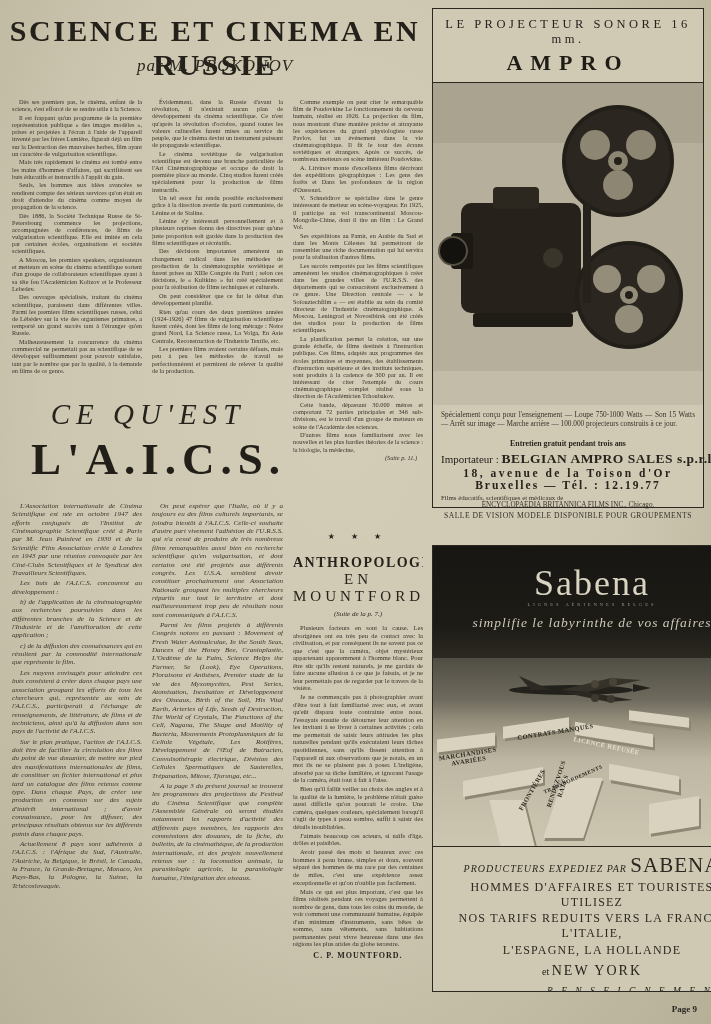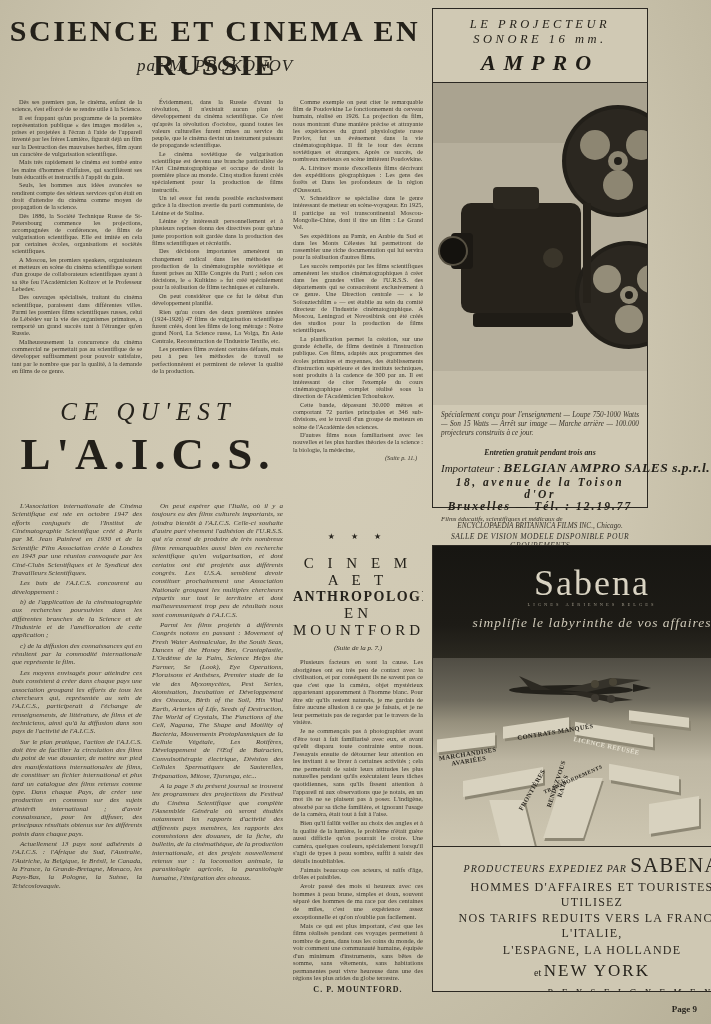--- a/index.html
+++ b/index.html
@@ -25,44 +25,44 @@
   .tinycol p {
     font-size:6.3px; line-height:1.14; text-align:justify; text-indent:7px;
     margin-bottom:1.5px; color:#38332a;
   }
   #russia-col1 { left:12px; top:98px; width:130px; height:292px; }
   #russia-col2 { left:152px; top:98px; width:131px; height:292px; }
   #russia-col3 { left:293px; top:98px; width:130px; height:384px; }
   .suite-note { font-style:italic; font-size:6.3px; text-align:right; padding-right:6px; color:#38332a; }
 
   .aics-heading { position:absolute; left:10px; top:398px; width:276px; text-align:center; }
-  .aics-h1 { font-style:italic; font-size:25px; letter-spacing:6px; color:#26231c; }
-  .aics-h2 { font-size:45px; font-weight:bold; letter-spacing:6px; color:#221f19; margin-top:2px; }
+  .aics-h1 { font-style:italic; font-size:29px; letter-spacing:6px; color:#26231c; }
+  .aics-h2 { font-size:45px; font-weight:bold; letter-spacing:6px; color:#221f19; margin-top:2px;text-align:right; }
 
   .italcol p {
     font-style:italic; font-size:7.1px; line-height:1.18; text-align:justify;
     text-indent:8px; margin-bottom:2px; color:#3a352b;
   }
   #aics-col1 { left:12px; top:502px; width:130px; height:508px; }
   #aics-col2 { left:152px; top:502px; width:131px; height:508px; }
 
   #australia { left:293px; top:532px; width:130px; height:480px; }
   .stars { text-align:center; font-size:8px; letter-spacing:7px; color:#2a2720; margin-bottom:14px; }
   .aus-h { text-align:center; color:#26231c; }
   .aus-h .l1 { font-size:15px; letter-spacing:5px; }
   .aus-h .l2 { font-size:14px; letter-spacing:1.5px; font-weight:bold; }
   .aus-h .l3 { font-size:15px; letter-spacing:4px; }
   .aus-sub { text-align:center; font-style:italic; font-size:7px; margin:5px 0 6px; }
   #australia p { font-size:6.5px; line-height:1.16; text-align:justify; text-indent:7px; margin-bottom:1.5px; color:#38332a; }
   .signature { text-align:center; font-size:8px; letter-spacing:1px; font-weight:bold; margin-top:3px; color:#2a2720; }
 
   
   .ampro {
-    position:absolute; left:432px; top:8px; width:216px; height:500px;
-    border:1.4px solid #2b2822; background:#d0c9b4;font-style:italic;
+    position:absolute; left:432px; top:8px; width:272px; height:500px;
+    border:1.4px solid #2b2822; background:#d0c9b4;
   }
   .ampro-head { padding:8px 4px 6px; text-align:center; border-bottom:1.4px solid #2b2822; }
   .ampro-h1 { font-size:12.5px; letter-spacing:3.5px; color:#26231c; }
   .ampro-h2 { font-size:22px; font-weight:bold; letter-spacing:8px; margin-top:3px; color:#1f1c16; }
   .ampro-photo { position:relative; width:100%; height:322px; background:#b6af9c; overflow:hidden; }
   .ampro-text { padding:5px 8px 0; }
   .ampro-specs { font-size:7.3px; line-height:1.25; text-align:justify; color:#38332a; }
   .ampro-warranty { text-align:center; font-size:7.8px; font-weight:bold; margin-top:11px; color:#2a2720; }
   .ampro-importer { margin-top:3px; font-size:11px; color:#26231c; white-space:nowrap; }
   .ampro-importer b { font-size:13.5px; letter-spacing:0.5px; }
@@ -107,21 +107,21 @@
   .ml5 { left:112px;top:148px; transform:rotate(-72deg); transform-origin:left top; }
   .ml6 { left:84px; top:150px; transform:rotate(-60deg); transform-origin:left top; }
   .sab-plane { position:absolute; left:58px; top:10px; }
   .sab-bottom { position:relative; padding:6px 6px 0; border-top:1.2px solid #2b2822; }
   .sab-prod { text-align:center; white-space:nowrap; color:#2b2822; }
   .sab-prod .pp { font-style:italic; font-size:10px; letter-spacing:1px; }
   .sab-prod .pb { font-size:21px; letter-spacing:1px; }
   .sab-line { font-size:12px; letter-spacing:1.2px; text-align:center; color:#2e2a23; margin-top:1.5px; }
   .sab-ny { text-align:center; margin-top:3px; color:#26231c; }
   .sab-ny .et { font-size:10px; }
-  .sab-ny .ny { font-size:17px; letter-spacing:2px; }
+  .sab-ny .ny { font-size:14px; letter-spacing:2px; }
   .sab-info { display:flex; margin-top:7px; align-items:flex-start; }
   .sab-brand2 { font-size:23px; letter-spacing:1px; color:#26231c; flex:0 0 108px; padding-top:6px; }
   .sab-info-right { flex:1; }
   .sab-rens { font-size:9.5px; letter-spacing:3px; font-style:italic; color:#26231c; }
   .sab-addr { font-size:7.6px; line-height:1.3; color:#33302a; }
   .sab-agences { font-style:italic; font-size:7.6px; color:#33302a; }
 
   .page-number { position:absolute; right:14px; top:1004px; font-size:9px; font-weight:bold; color:#2a2720; }
 </style>
 </head>
@@ -170,32 +170,31 @@
     <div class="aics-h1">CE QU'EST</div>
     <div class="aics-h2">L'A.I.C.S.</div>
   </div>
   <div id="aics-col1" class="tinycol italcol">
       <p>L'Association internationale de Cinéma Scientifique est née en octobre 1947 des efforts conjugués de l'Institut de Cinématographie Scientifique créé à Paris par M. Jean Painlevé en 1930 et de la Scientific Film Association créée à Londres en 1943 par une réunion convoquée par les Ciné-Clubs Scientifiques et le Syndicat des Travailleurs Scientifiques.</p>
       <p>Les buts de l'A.I.C.S. concourent au développement :</p>
       <p>b) de l'application de la cinématographie aux recherches poursuivies dans les différentes branches de la Science et de l'Industrie et de l'amélioration de cette application ;</p>
       <p>c) de la diffusion des connaissances qui en résultent par la commodité internationale que représente le film.</p>
       <p>Les moyens envisagés pour atteindre ces buts consistent à créer dans chaque pays une association groupant les efforts de tous les chercheurs qui, représentée au sein de l'A.I.C.S., participerait à l'échange de renseignements, de littérature, de films et de techniciens, ainsi qu'à la diffusion dans son pays de l'activité de l'A.I.C.S.</p>
       <p>Sur le plan pratique, l'action de l'A.I.C.S. doit être de faciliter la circulation des films du point de vue douanier, de mettre sur pied des manifestations internationales de films, de constituer un fichier international et plus tard un catalogue des films retenus comme type. Dans chaque Pays, de créer une production en commun sur des sujets d'intérêt international ; d'avoir connaissance, pour les diffuser, des principaux résultats obtenus sur les différents points dans chaque pays.</p>
-      <p>Actuellement 13 pays sont adhérents à l'A.I.C.S. : l'Afrique du Sud, l'Australie, l'Autriche, la Belgique, le Brésil, le Canada, la France, la Grande-Bretagne, Monaco, les Pays-Bas, la Pologne, la Suisse, la Tchécoslovaquie.</p>
+      <p>Actuellement 8 pays sont adhérents à l'A.I.C.S. : l'Afrique du Sud, l'Australie, l'Autriche, la Belgique, le Brésil, le Canada, la France, la Grande-Bretagne, Monaco, les Pays-Bas, la Pologne, la Suisse, la Tchécoslovaquie.</p>
     </div>
   <div id="aics-col2" class="tinycol italcol">
       <p>On peut espérer que l'Italie, où il y a toujours eu des films culturels importants, se joindra bientôt à l'A.I.C.S. Celle-ci souhaite d'autre part vivement l'adhésion de l'U.R.S.S. qui n'a cessé de produire de très nombreux films remarquables aussi bien en recherche scientifique qu'en vulgarisation, et dont certains ont été projetés aux différents congrès. Les U.S.A. semblent devoir constituer prochainement une Association Nationale groupant les multiples chercheurs répartis sur tout le territoire et dont malheureusement trop peu de résultats nous sont communiqués à l'A.I.C.S.</p>
       <p>Parmi les films projetés à différents Congrès notons en passant : Movement of Fresh Water Animalculae, In the South Seas, Dances of the Honey Bee, Cranioplastie, L'Oedème de la Faim, Science Helps the Farmer, Se (Look), Eye Operations, Floraisons et Anthèses, Premier stade de la vie des Myxomycètes, Pest Series, Atomisation, Incubation et Développement des Oiseaux, Birth of the Soil, His Vital Earth, Arteries of Life, Seeds of Destruction, The World of Crystals, The Functions of the Cell, Nagana, The Shape and Motility of Bacteria, Mouvements Protoplasmiques de la Cellule Végétale, Les Rotifères, Développement de l'Œuf de Batracien, Convulsothérapie électrique, Division des Cellules Spermatiques de Sauterelles, Trépanation, Mitose, Tjurunga, etc...</p>
       <p>A la page 3 du présent journal se trouvent les programmes des projections du Festival du Cinéma Scientifique que complète l'Assemblée Générale où seront étudiés notamment les rapports d'activité des différents pays membres, les rapports des commissions des douanes, de la fiche, du bulletin, de la cinémathèque, de la production internationale, et des projets nouvellement retenus sur : la locomotion animale, la parasitologie agricole, la parasitologie humaine, l'émigration des oiseaux.</p>
     </div>
 
   <div id="australia" class="tinycol">
     <div class="stars">★ ★ ★</div>
     <div class="aus-h">
-      <div class="l1">C I N E M A   E T</div>
       <div class="l2">ANTHROPOLOGIE</div>
       <div class="l3">EN MOUNTFORD</div>
     </div>
     <div class="aus-sub">(Suite de la p. 7.)</div>
     <div>
         <p>Plusieurs facteurs en sont la cause. Les aborigènes ont eu très peu de contact avec la civilisation, et par conséquent ils ne savent pas ce que c'est que la caméra, objet mystérieux appartenant apparemment à l'homme blanc. Pour être sûr qu'ils restent naturels, je me gardais de faire aucune allusion à ce que je faisais, et je ne leur permettais pas de regarder par le travers de la visière.</p>
         <p>Je ne commençais pas à photographier avant d'être tout à fait familiarisé avec eux, et avant qu'eût disparu toute contrainte entre nous. J'essayais ensuite de détourner leur attention en les invitant à se livrer à certaines activités ; cela me permettait de saisir leurs attitudes les plus naturelles pendant qu'ils exécutaient leurs tâches quotidiennes, sans qu'ils fissent attention à l'appareil ni aux observations que je notais, en un mot ils ne se plaisent pas à poser. L'indigène, absorbé par sa tâche familière, et ignorant l'usage de la caméra, était tout à fait à l'aise.</p>
         <p>Bien qu'il fallût veiller au choix des angles et à la qualité de la lumière, le problème n'était guère aussi difficile qu'on pourrait le croire. Une caméra, quelques couleurs, spécialement lorsqu'il s'agit de types à peau sombre, suffit à saisir des détails inoubliables.</p>
         <p>J'aimais beaucoup ces acteurs, si naïfs d'âge, drôles et paisibles.</p>
         <p>Avoir passé des mois si heureux avec ces hommes à peau brune, simples et doux, souvent séparé des hommes de ma race par des centaines de miles, c'est une expérience assez exceptionnelle et qu'on n'oublie pas facilement.</p>

